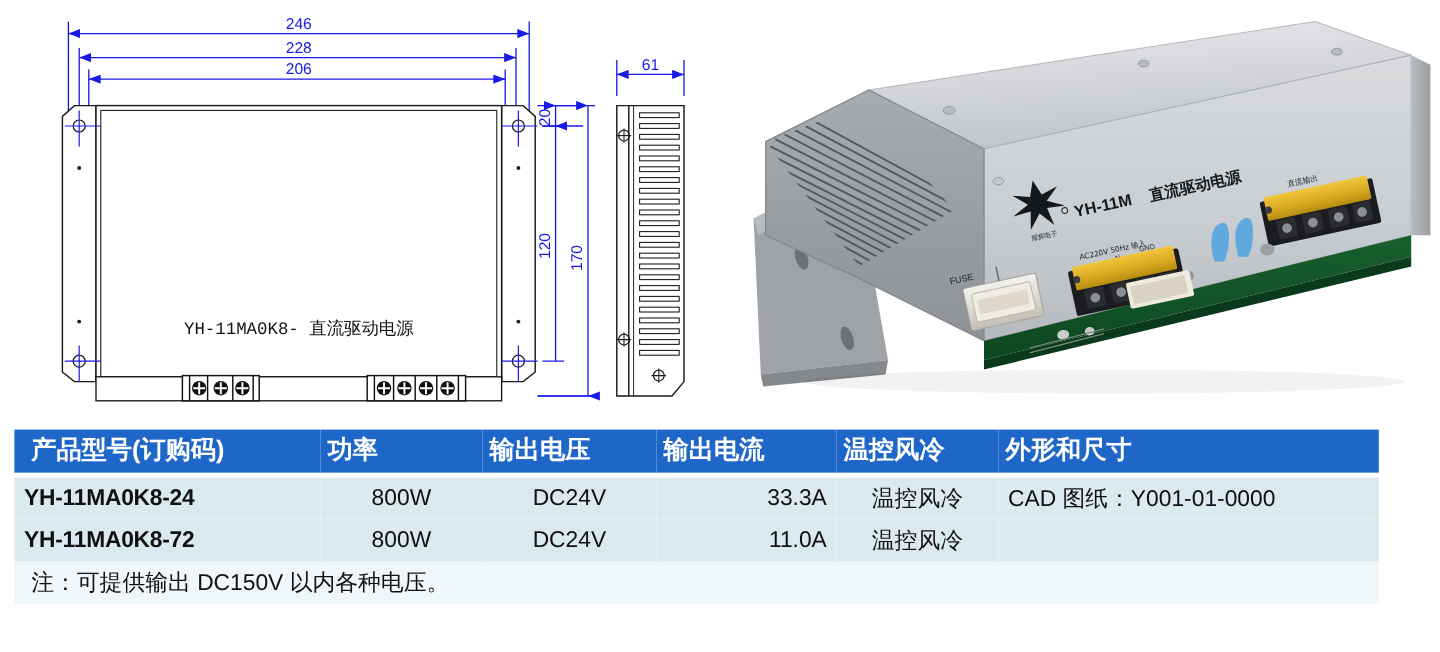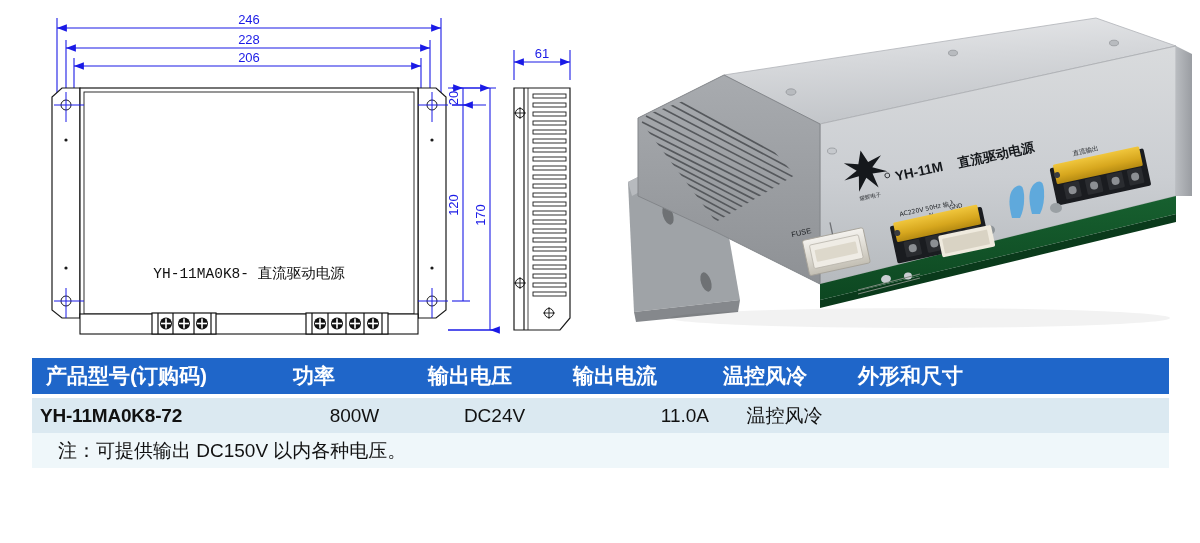--- a/index.html
+++ b/index.html
@@ -15,21 +15,21 @@
   #cad { position: absolute; left: 0; top: 0; width: 620px; height: 348px; }
   #cad svg { display: block; }
 
   
   #photo { position: absolute; left: 620px; top: 0; width: 580px; height: 348px; }
   #photo svg { display: block; }
 
   
   #spec-table {
     position: absolute;
-    left: 32px; top: 358px;
+    left: 12px; top: 358px;
     width: 1137px;
     border-collapse: collapse;
     table-layout: fixed;
   }
   #spec-table th {
     background: #1f66c9;
     color: #ffffff;
     font-size: 21px;
     font-weight: bold;
     height: 36px;
@@ -485,26 +485,34 @@
         <th>输出电流</th>
         <th>温控风冷</th>
         <th class="th-dim">外形和尺寸</th>
       </tr>
       <tr class="gap-row">
         <td colspan="6"></td>
       </tr>
     </thead>
     <tbody>
       <tr class="r-odd">
+        <td class="c-model">YH-11MA0K8-24</td>
+        <td class="c-power">800W</td>
+        <td class="c-voltage">DC24V</td>
+        <td class="c-current">33.3A</td>
+        <td class="c-cool">温控风冷</td>
+        <td class="c-dim">CAD 图纸：Y001-01-0000</td>
+      </tr>
+      <tr class="r-odd">
         <td class="c-model">YH-11MA0K8-72</td>
         <td class="c-power">800W</td>
         <td class="c-voltage">DC24V</td>
         <td class="c-current">11.0A</td>
         <td class="c-cool">温控风冷</td>
         <td class="c-dim"></td>
       </tr>
       <tr class="note-row">
-        <td colspan="6" class="c-dim" style="padding-left:26px;">注：可提供输出 DC150V 以内各种电压。</td>
+        <td colspan="6" class="c-dim" style="padding-left:14px;">注：可提供输出 DC150V 以内各种电压。</td>
       </tr>
     </tbody>
   </table>
 
 </div>
 
 </body></html>

